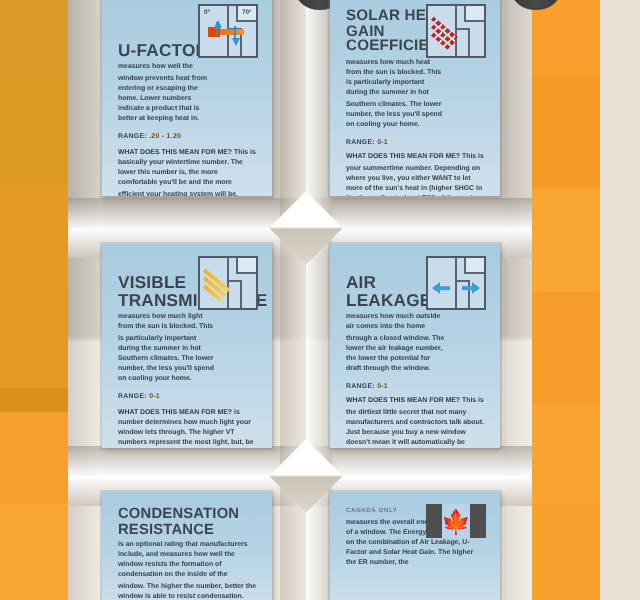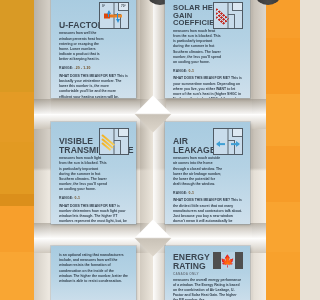--- a/index.html
+++ b/index.html
@@ -354,30 +354,30 @@
       <span class="lbl">RANGE:</span>
       <span class="val">0-1</span>
     </div>
     <div class="mean full">
       <span class="q">WHAT DOES THIS MEAN FOR ME?</span>
       <span>This is the dirtiest little secret that not many manufacturers and contractors talk about. Just because you buy a new window doesn't mean it will automatically be better than what you currently have. The sticker number is the same for every product, but points to a range. Make sure your contractor shows you specific product testing numbers.</span>
     </div>
   </div>
 
   <div class="card" style="left:51px;top:246px;width:85px;height:60px">
+    <div class="card-title" style="max-width:100%;font-size:7.4px">CONDENSATION RESISTANCE</div>
     <div class="body full">is an optional rating that manufacturers include, and measures how well the window resists the formation of condensation on the inside of the window. The higher the number, better the window is able to resist condensation.</div>
 
   </div>
 
   <div class="card" style="left:165px;top:246px;width:85px;height:60px">
     <div class="flag">
       <div class="band"></div>
       <div class="mid">
           <span class="leaf">🍁</span>
         </div>
       <div class="band"></div>
     </div>
-    <div class="card-title" style="max-width:58%">ENERGY RATING</div>
     <div class="card-sub">CANADA ONLY</div>
     <div class="body full">measures the overall energy performance of a window. The Energy Rating is based on the combination of Air Leakage, U-Factor and Solar Heat Gain. The higher the ER number, the</div>
   </div>
 
 </div>
 
 </body></html>

